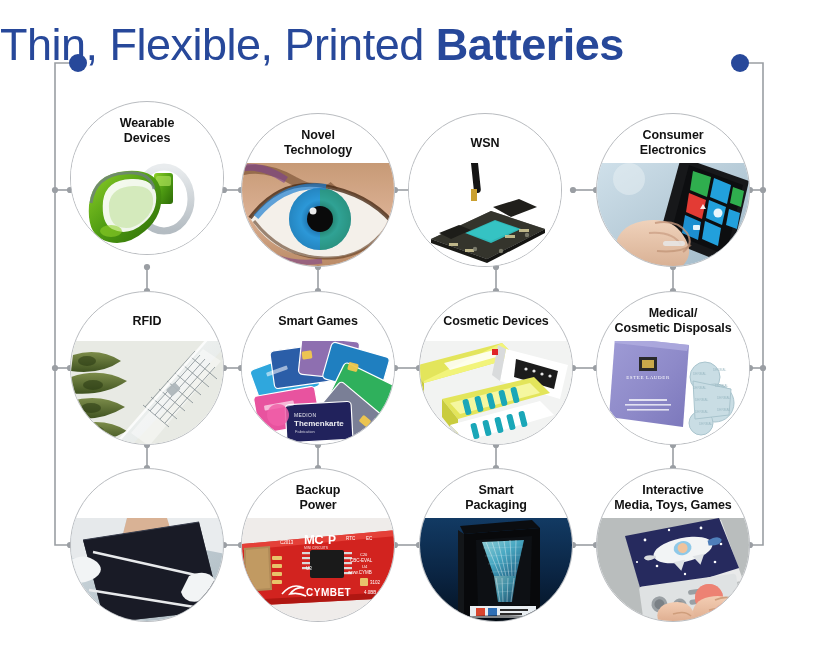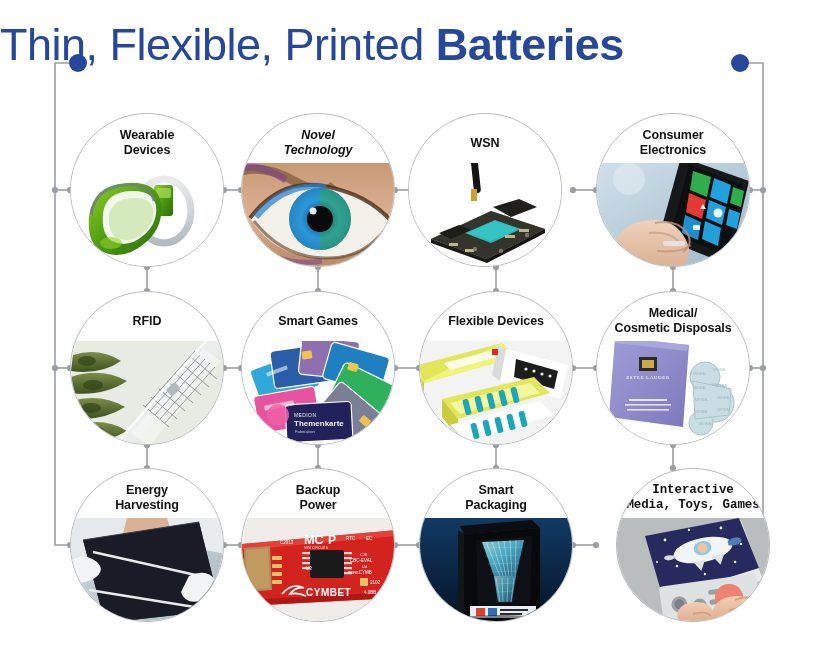--- a/index.html
+++ b/index.html
@@ -143,21 +143,21 @@
       <circle cx="673" cy="445" r="3.1"></circle>
         <circle cx="673" cy="468" r="3.1"></circle>
     </g>
 
     <g>
       <circle cx="78" cy="63" r="9" fill="#27489A"></circle>
       <circle cx="740" cy="63" r="9" fill="#27489A"></circle>
     </g>
   </svg>
 
-  <div class="node" style="left:70px;top:113px;">
+  <div class="node" style="left:70px;top:101px;">
     <div class="node-label">Wearable<br>Devices</div>
     <div class="node-art">
       <svg viewBox="0 0 154 105" xmlns="http://www.w3.org/2000/svg">
         <defs>
           <linearGradient id="gA" x1="0" y1="0" x2="1" y2="1">
             <stop offset="0" stop-color="#8fd028"></stop>
               <stop offset="0.5" stop-color="#4e9b12"></stop>
               <stop offset="1" stop-color="#2d6b07"></stop>
           </linearGradient>
           <linearGradient id="gB" x1="0" y1="0" x2="0" y2="1">
@@ -171,21 +171,21 @@
         <rect x="85" y="25" width="15" height="10" rx="2" fill="#a9de55" opacity="0.7"></rect>
         <path d="M18 54 q4 -32 38 -34 q30 -2 34 20 q3 24 -16 40 q-22 19 -44 8 q-14 -8 -12 -34Z" fill="url(#gA)"></path>
         <path d="M32 50 q3 -21 28 -22 q22 -1 25 15 q2 17 -12 29 q-16 14 -32 6 q-11 -6 -9 -28Z" fill="#ffffff" opacity="0.92"></path>
         <path d="M38 52 q3 -16 24 -17 q18 -1 20 12 q2 13 -10 23 q-13 11 -26 5 q-9 -5 -8 -23Z" fill="#cfe8b4" opacity="0.85"></path>
         <path d="M20 52 q4 -28 34 -30 q25 -2 29 16" fill="none" stroke="#6d7c83" stroke-width="3" opacity="0.75"></path>
         <ellipse cx="40" cy="80" rx="11" ry="6" fill="#8fd028" opacity="0.6"></ellipse>
       </svg>
     </div>
   </div>
 
-  <div class="node" style="left:241px;top:113px;font-style:italic;">
+  <div class="node" style="left:241px;top:113px;">
     <div class="node-label">Novel<br>Technology</div>
     <div class="node-art">
       <svg viewBox="0 0 154 105" xmlns="http://www.w3.org/2000/svg">
         <defs>
           <radialGradient id="iris" cx="0.5" cy="0.5" r="0.5">
             <stop offset="0.28" stop-color="#000000"></stop>
             <stop offset="0.32" stop-color="#0d4f7a"></stop>
             <stop offset="0.62" stop-color="#2aa0d8"></stop>
             <stop offset="1" stop-color="#1e7fae"></stop>
           </radialGradient>
@@ -360,21 +360,21 @@
           <text x="53" y="92" font-size="4" opacity="0.8">Fabrication</text>
         </g>
         <rect x="24" y="28" width="22" height="4" rx="1" fill="#ffffff" opacity="0.55" transform="rotate(-20 35 30)"></rect>
         <rect x="22" y="62" width="30" height="5" rx="1" fill="#ffffff" opacity="0.6" transform="rotate(-10 37 64)"></rect>
         <circle cx="36" cy="74" r="11" fill="#f05fa8" opacity="0.85"></circle>
       </svg>
     </div>
   </div>
 
   <div class="node" style="left:419px;top:291px;">
-    <div class="node-label one-line">Flexible Devices</div>
+    <div class="node-label one-line">Cosmetic Devices</div>
     <div class="node-art">
       <svg viewBox="0 0 154 105" xmlns="http://www.w3.org/2000/svg">
         <rect width="154" height="105" fill="#f2f3f2"></rect>
         <path d="M-10 26 L82 2 L96 16 L4 42 Z" fill="#e3e55b"></path>
         <path d="M-10 26 L4 42 L4 52 L-10 36 Z" fill="#c9cc3e"></path>
         <path d="M82 2 L96 16 L4 42 L4 40 Z" fill="#f2f47a"></path>
         <path d="M24 22 L74 9 L80 15 L30 29 Z" fill="#ffffff" opacity="0.85"></path>
         <path d="M86 8 L148 24 L140 58 L80 40 Z" fill="#ffffff"></path>
         <path d="M86 8 L80 40 L72 34 L78 4 Z" fill="#d9dbdc"></path>
         <path d="M96 18 L138 30 L134 48 L94 36 Z" fill="#1c1c1c"></path>
@@ -445,21 +445,20 @@
             <text x="120" y="58">DERMAL</text>
           <text x="98" y="72">DERMAL</text>
             <text x="120" y="70">DERMAL</text>
           <text x="102" y="84">DERMAL</text>
         </g>
       </svg>
     </div>
   </div>
 
   <div class="node" style="left:70px;top:468px;">
-    <div class="node-label">Energy<br>Harvesting</div>
     <div class="node-art">
       <svg viewBox="0 0 154 105" xmlns="http://www.w3.org/2000/svg">
         <defs>
           <linearGradient id="ehbg" x1="0" y1="0" x2="1" y2="1">
             <stop offset="0" stop-color="#cfd9de"></stop>
               <stop offset="1" stop-color="#aebbc3"></stop>
           </linearGradient>
         </defs>
         <rect width="154" height="105" fill="url(#ehbg)"></rect>
         <path d="M0 0 L56 0 L44 46 L0 40 Z" fill="#e6e9eb"></path>
@@ -578,21 +577,21 @@
           <rect x="56" y="90" width="9" height="8" fill="#d8452e"></rect>
           <rect x="68" y="90" width="9" height="8" fill="#2f6fb5"></rect>
           <rect x="80" y="91" width="28" height="2" fill="#2b2b2b"></rect>
           <rect x="80" y="95" width="22" height="2" fill="#2b2b2b"></rect>
         </g>
         <ellipse cx="80" cy="102" rx="46" ry="5" fill="#000000" opacity="0.45"></ellipse>
       </svg>
     </div>
   </div>
 
-  <div class="node" style="left:616px;top:468px;font-family:Liberation Mono, monospace;">
+  <div class="node" style="left:596px;top:468px;">
     <div class="node-label">Interactive<br>Media, Toys, Games</div>
     <div class="node-art">
       <svg viewBox="0 0 154 105" xmlns="http://www.w3.org/2000/svg">
         <defs>
           <linearGradient id="skn3" x1="0" y1="0" x2="0" y2="1">
             <stop offset="0" stop-color="#f3cdb3"></stop>
               <stop offset="1" stop-color="#d9a586"></stop>
           </linearGradient>
         </defs>
         <rect width="154" height="105" fill="#b9bdbd"></rect>

